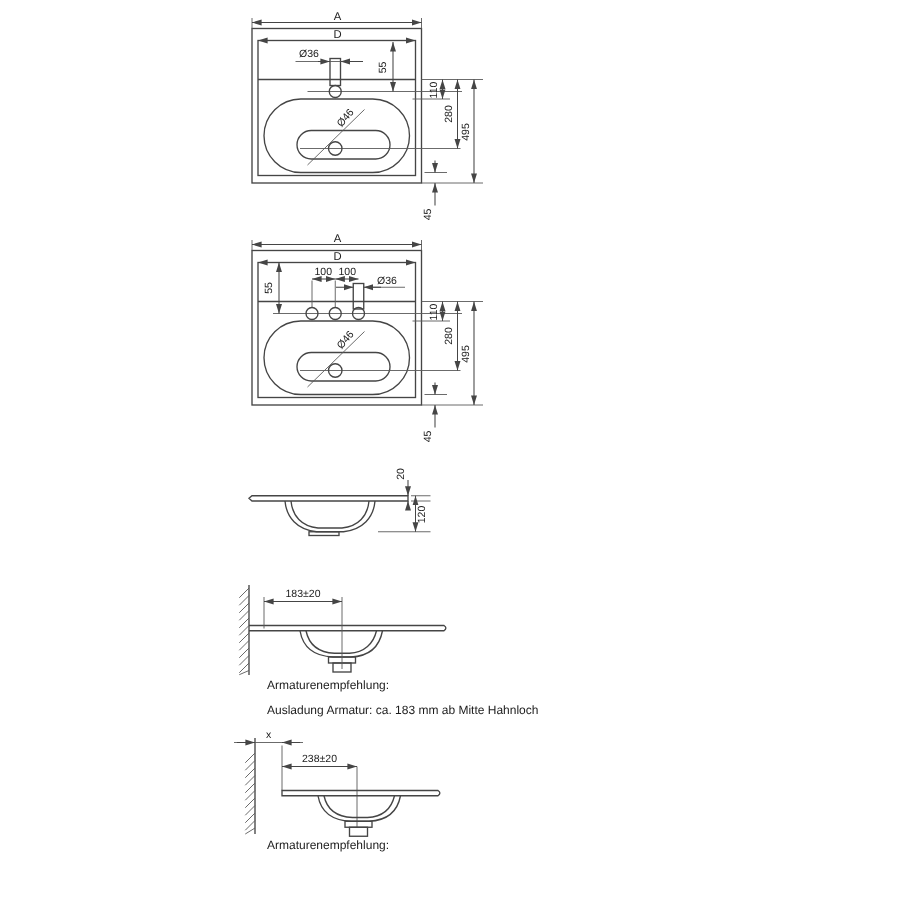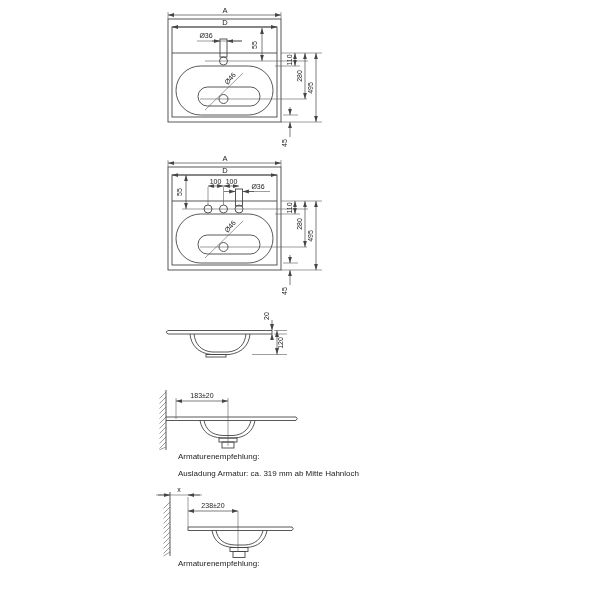--- a/index.html
+++ b/index.html
@@ -169,17 +169,17 @@
     <line class="thin" x1="238" y1="511" x2="238" y2="552"></line>
     <path class="ln" d="M188,527 L292,527 Q294.5,528.7 292,530.5 L188,530.5 L188,527 Z"></path>
     <path class="ln" d="M212,530.5 C214,542 222,547 234,547.5 L246,547.5 C258,547 265,541 267,530.5"></path>
     <path class="ln" d="M216,530.5 C218,540 224,544.5 235,545 L245,545 C255,544.5 261,539 263,530.5"></path>
     <rect class="ln" x="230" y="547.5" width="18" height="4"></rect>
     <rect class="ln" x="233" y="551.5" width="12" height="6"></rect>
   </g>
 </svg>
 
 <div class="note" style="top:452px">Armaturenempfehlung:</div>
-<div class="note" style="top:469px">Ausladung Armatur: ca. 319 mm ab Mitte Hahnloch</div>
+<div class="note" style="top:469px">Ausladung Armatur: ca. 183 mm ab Mitte Hahnloch</div>
 
 <div class="note" style="top:559px">Armaturenempfehlung:</div>
 
 </div>
 
 </body></html>

